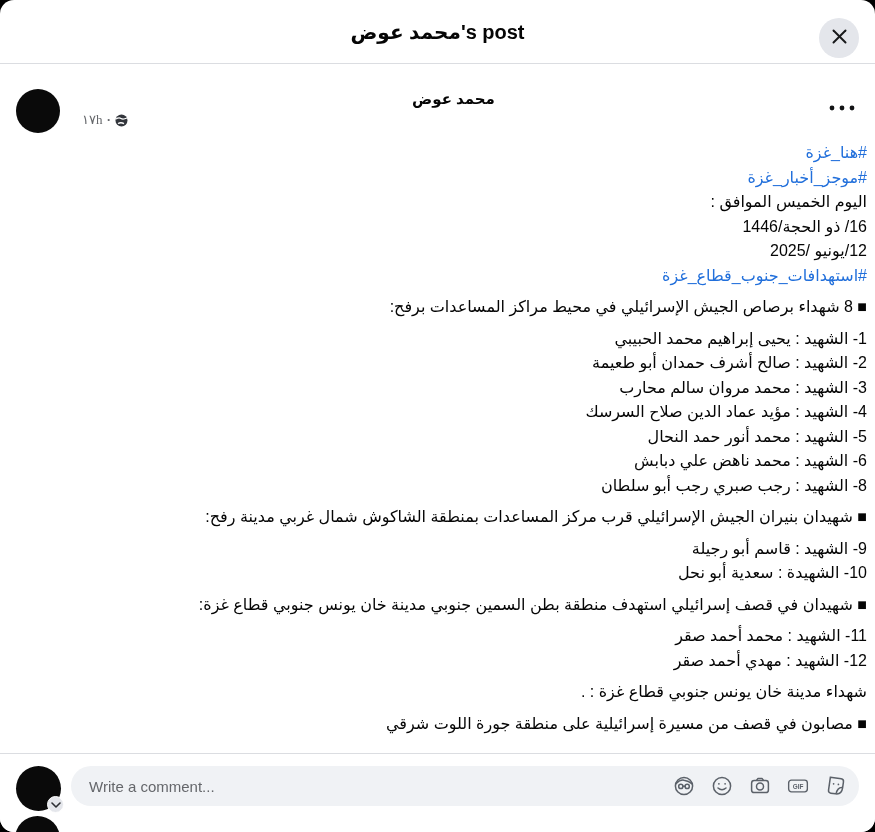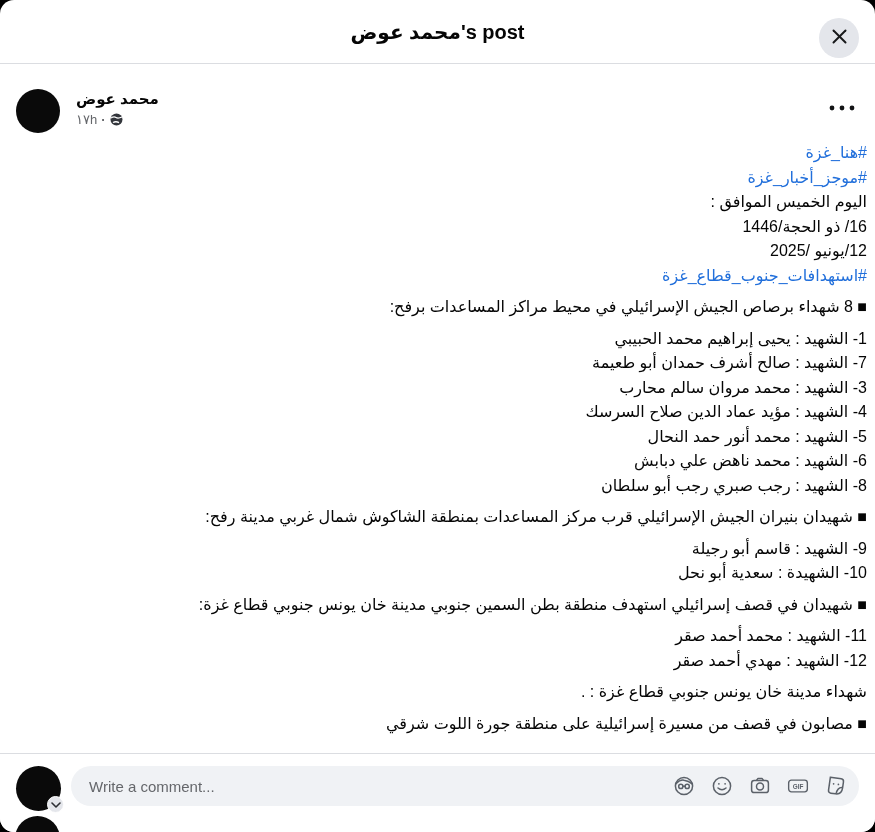--- a/index.html
+++ b/index.html
@@ -14,23 +14,23 @@
                 display:flex; align-items:center; justify-content:center; }
   .dlg-title { font-size:20px; font-weight:bold; color:#050505; }
   .close-btn { position:absolute; right:16px; top:18px; width:40px; height:40px;
                border-radius:50%; background:#e4e6eb; border:none; cursor:pointer;
                display:flex; align-items:center; justify-content:center; }
 
   
   .content { position:absolute; top:77px; bottom:79px; left:0; right:0; overflow:hidden; }
   .post-header { display:flex; align-items:flex-start; padding:12px 16px 0 16px; }
   .avatar { width:44px; height:44px; border-radius:50%; background:#0a0a0a; flex:0 0 auto; }
-  .ph-text { margin-left:16px; flex:1; }
+  .ph-text { margin-left:22px; flex:1;text-align:center; }
   .author { font-size:15px; font-weight:bold; color:#050505; line-height:20px; }
-  .meta { display:flex; align-items:center; gap:4px; font-size:13px; color:#65676b; margin-top:3px; }
+  .meta { display:flex; align-items:center; gap:4px; font-size:13px; color:#65676b; margin-top:3px;font-family:Liberation Serif, serif; }
   .meta .dot { font-weight:bold; }
   .more-btn { background:none; border:none; cursor:pointer; padding:8px 4px; margin-top:2px; }
 
   .post-body { direction:rtl; text-align:right; padding:8px 8px 0 16px;
                font-size:16px; color:#050505; }
   .pblock { margin-bottom:7px; }
   .pline { line-height:24.5px; white-space:nowrap; }
   a.hashtag { color:#216fdb; text-decoration:none; }
 
   
@@ -104,21 +104,21 @@
           <div class="pline">اليوم الخميس الموافق :</div>
           <div class="pline">16/ ذو الحجة/1446</div>
           <div class="pline">12/يونيو /2025</div>
           <a href="#" class="pline hashtag" style="display: block;">#استهدافات_جنوب_قطاع_غزة</a>
         </div>
         <div class="pblock">
           <div class="pline">■ 8 شهداء برصاص الجيش الإسرائيلي في محيط مراكز المساعدات برفح:</div>
         </div>
         <div class="pblock">
           <div class="pline">1- الشهيد : يحيى إبراهيم محمد الحبيبي</div>
-          <div class="pline">7- الشهيد : صالح أشرف حمدان أبو طعيمة</div>
+          <div class="pline">2- الشهيد : صالح أشرف حمدان أبو طعيمة</div>
           <div class="pline">3- الشهيد : محمد مروان سالم محارب</div>
           <div class="pline">4- الشهيد : مؤيد عماد الدين صلاح السرسك</div>
           <div class="pline">5- الشهيد : محمد أنور حمد النحال</div>
           <div class="pline">6- الشهيد : محمد ناهض علي دبابش</div>
           <div class="pline">8- الشهيد : رجب صبري رجب أبو سلطان</div>
         </div>
         <div class="pblock">
           <div class="pline">■ شهيدان بنيران الجيش الإسرائيلي قرب مركز المساعدات بمنطقة الشاكوش شمال غربي مدينة رفح:</div>
         </div>
         <div class="pblock">

